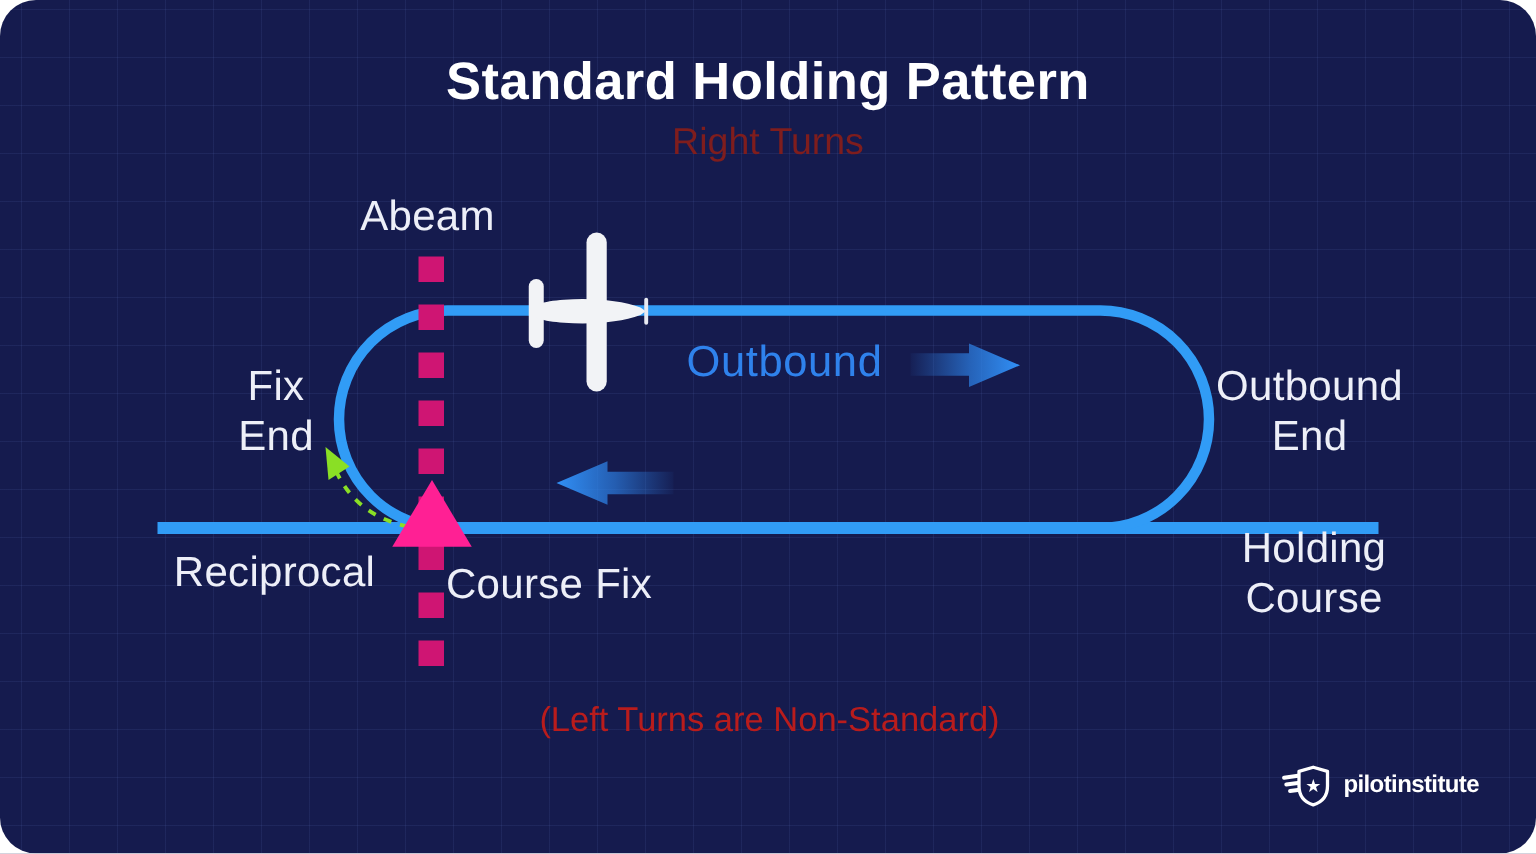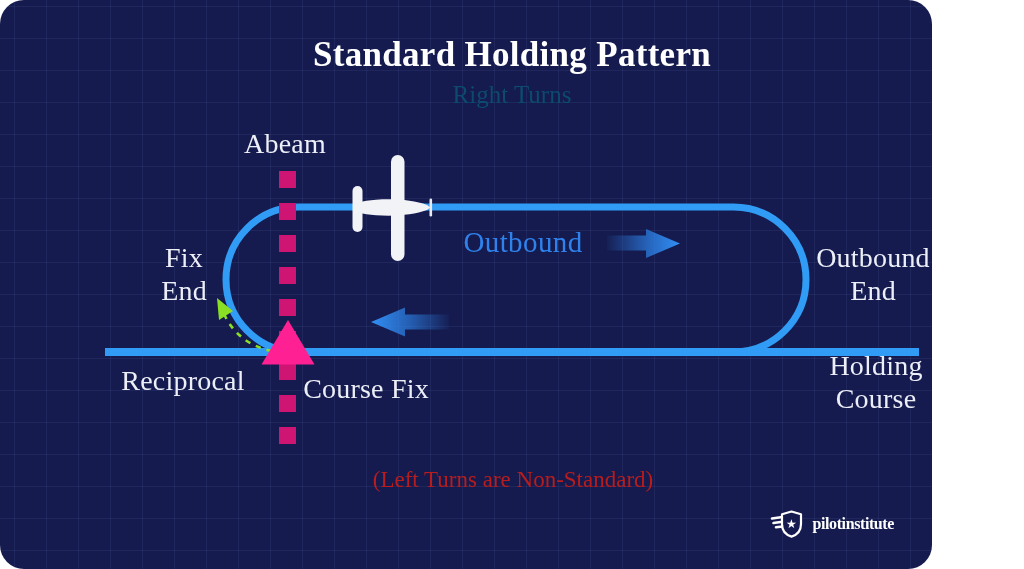--- a/index.html
+++ b/index.html
@@ -1,22 +1,22 @@
 <!DOCTYPE html>
 <html><head>
 <meta charset="utf-8">
 <style>
   html, body { margin: 0; padding: 0; background: #ffffff; }
   .canvas {
     position: relative;
-    width: 932px;
+    width: 1024px;
     height: 569px;
     background: #ffffff;
     overflow: hidden;
-    font-family: Liberation Serif, serif;
+    font-family: Liberation Sans, sans-serif;
   }
   .panel {
     position: absolute;
     inset: 0;
     background-color: #151b4e;
     background-image:
       linear-gradient(to right, rgba(130,150,240,0.09) 1px, transparent 1px),
       linear-gradient(to bottom, rgba(130,150,240,0.09) 1px, transparent 1px);
     background-size: 32px 32px;
     background-position: 14px 6px;
@@ -40,21 +40,21 @@
     color: #ffffff;
     font-size: 35px;
     font-weight: 700;
     letter-spacing: 0.3px;
     white-space: nowrap;
   }
   .subtitle {
     position: absolute;
     left: 512px; top: 95px;
     transform: translate(-50%, -50%);
-    color: #0c4a6e;
+    color: #7f1d1d;
     font-size: 25px;
     white-space: nowrap;
   }
   .leg-label {
     position: absolute;
     transform: translate(-50%, -50%);
     color: #2f82ec;
     font-size: 29px;
     letter-spacing: 0.4px;
     white-space: nowrap;

